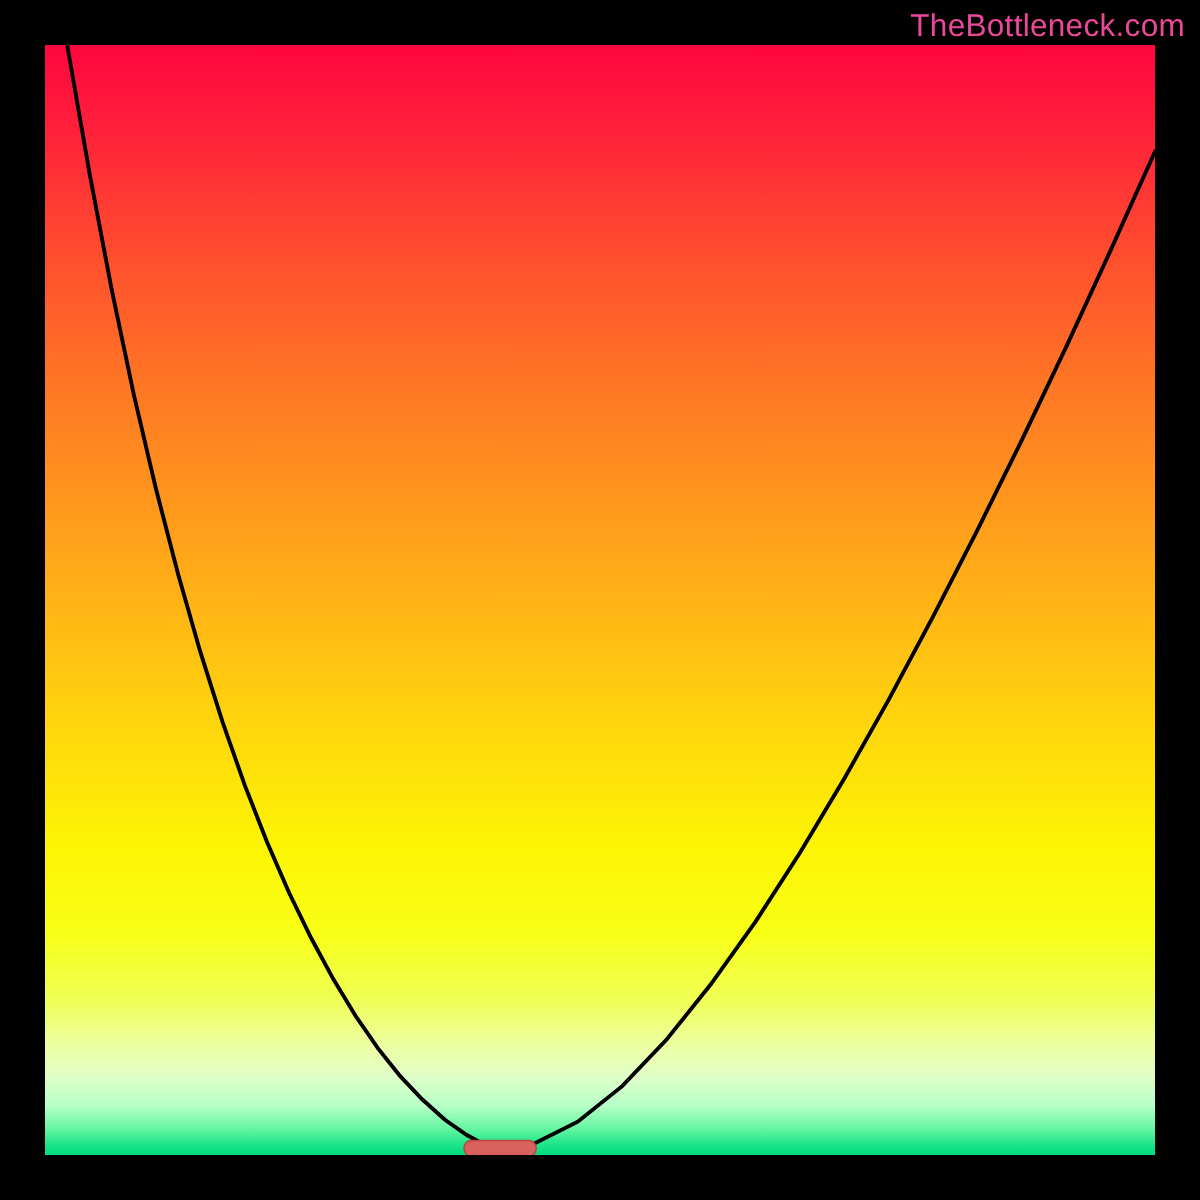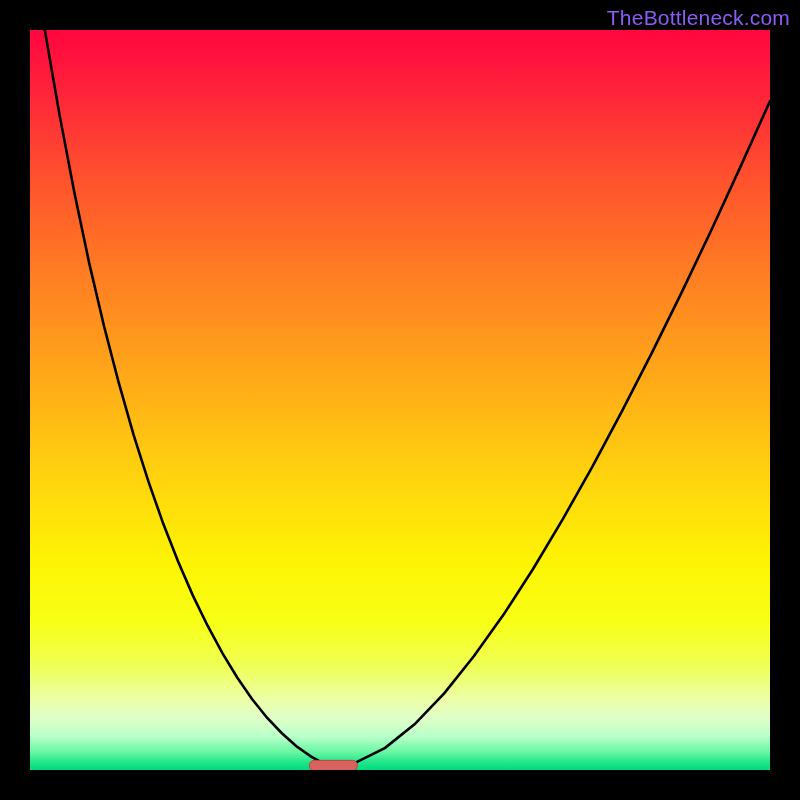--- a/index.html
+++ b/index.html
@@ -22,21 +22,21 @@
     left: 30px;
     top: 30px;
     width: 740px;
     height: 740px;
     overflow: hidden;
   }
   .watermark {
     position: absolute;
     top: 6px;
     right: 10px;
-    color: #8b5cf6;
+    color: #ec4899;
     font-size: 21px;
     font-weight: 500;
     letter-spacing: 0.2px;
     user-select: none;
   }
   svg { display: block; }
 </style>
 </head>
 <body>
 

